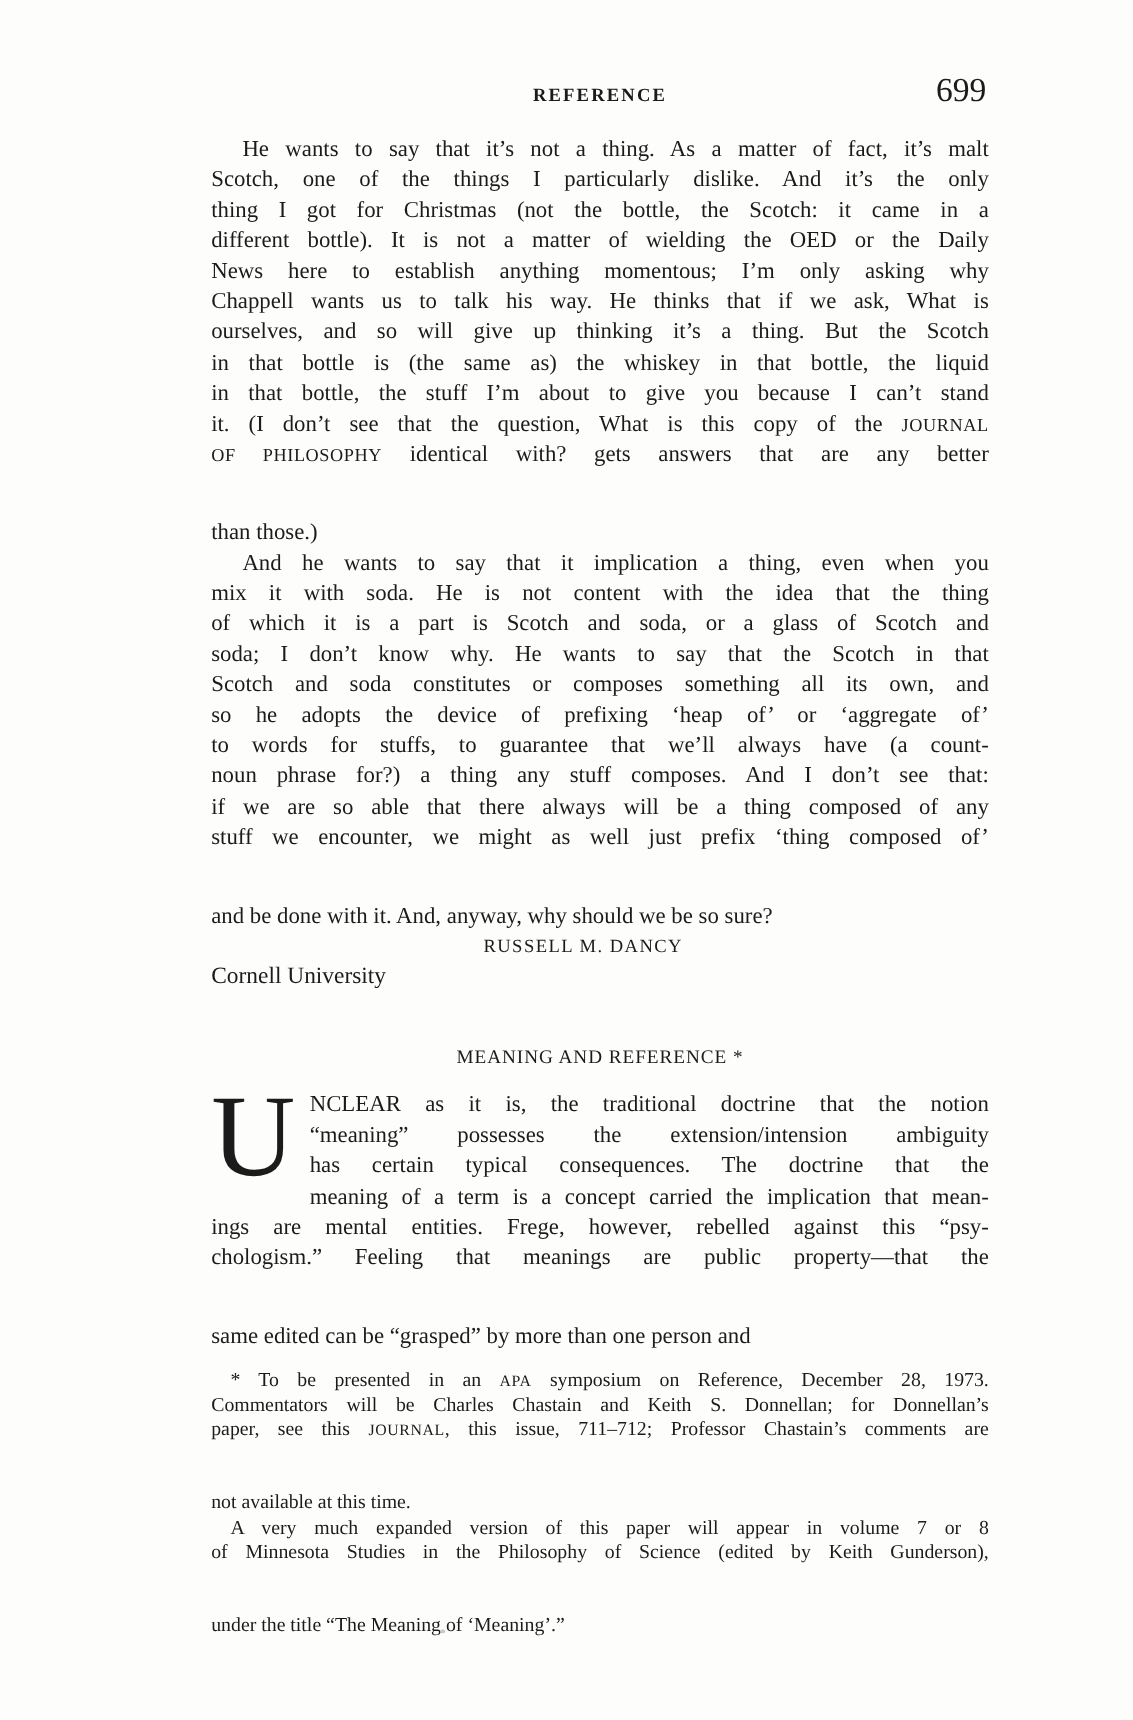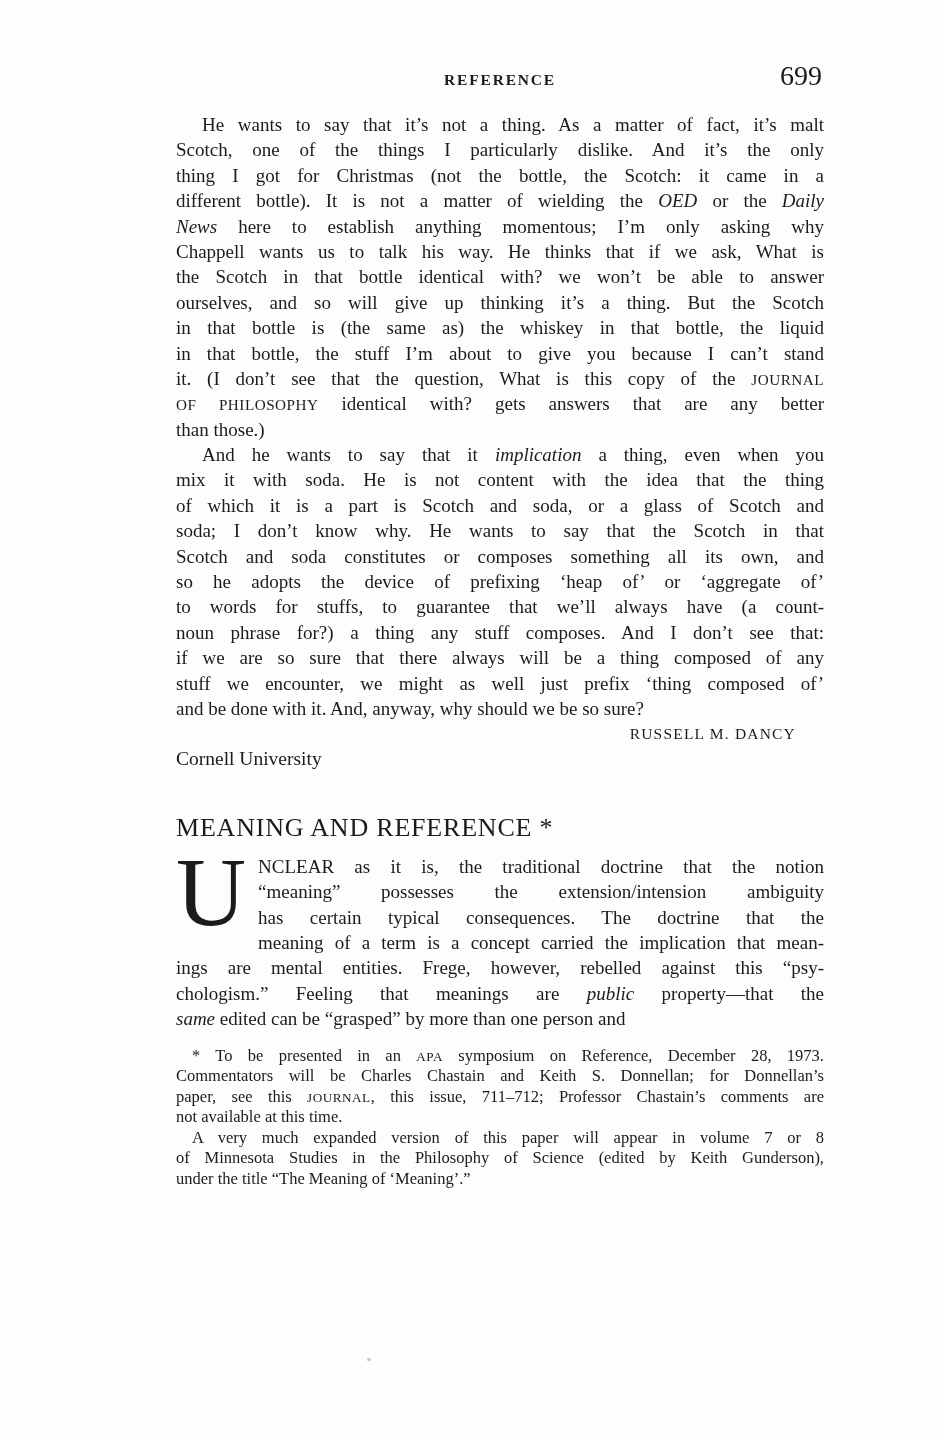--- a/index.html
+++ b/index.html
@@ -18,34 +18,34 @@
     font-family:"Liberation Serif",serif;
   }
   .page-number{position:absolute;right:2px;top:-2px;font-size:28px;}
   
   .para{margin:0;}
   .line{
     font-size:19px;line-height:25.4px;height:25.4px;
     text-align:justify;text-align-last:justify;
     white-space:normal;
   }
-  .line.last{text-align-last:left;}
+  .line.last{text-align-last:left;margin-top:40px;}
   .line.indent{text-indent:26px;}
-  .it{font-style:italic;}
+  .it{}
   .sc{font-size:0.8em;letter-spacing:0.5px;}
   .para-block-1{margin-top:16px;}
   
   .signature{
-    text-align:right;padding-right:28px;font-size:15.5px;
+    text-align:center;padding-right:28px;font-size:15.5px;
     letter-spacing:1.2px;line-height:25px;
   }
   .affiliation{font-size:19.5px;line-height:25.4px;}
   
   .article-title{
-    margin-top:42px;text-align:left;font-size:26px;
+    margin-top:42px;text-align:center;font-size:16px;
     letter-spacing:0.8px;line-height:28px;height:28px;
   }
   .opening-para{margin-top:12px;}
   .dropcap{
     float:left;font-size:97px;line-height:72px;height:74px;
     margin:3px 12px 0 0;font-family:"Liberation Serif",serif;
   }
   
   .footnotes{margin-top:14px;}
   .footnotes .line{
@@ -67,39 +67,38 @@
     <span class="page-number">699</span>
   </div>
 
   <div class="para para-block-1">
       <div class="line indent"><span>He wants to say that it’s not a thing. As a matter of fact, it’s malt</span></div>
       <div class="line"><span>Scotch, one of the things I particularly dislike. And it’s the only</span></div>
       <div class="line"><span>thing I got for Christmas (not the bottle, the Scotch: it came in a</span></div>
       <div class="line"><span>different bottle). It is not a matter of wielding the </span><span class="it">OED</span><span> or the </span><span class="it">Daily</span></div>
       <div class="line"><span class="it">News</span><span> here to establish anything momentous; I’m only asking why</span></div>
       <div class="line"><span>Chappell wants us to talk his way. He thinks that if we ask, What is</span></div>
-      <div class="line"><span>the Scotch in that bottle identical with? we won’t be able to answer</span></div>
       <div class="line"><span>ourselves, and so will give up thinking it’s a thing. But the Scotch</span></div>
       <div class="line"><span>in that bottle is (the same as) the whiskey in that bottle, the liquid</span></div>
       <div class="line"><span>in that bottle, the stuff I’m about to give you because I can’t stand</span></div>
       <div class="line"><span>it. (I don’t see that the question, What is this copy of the </span><span class="sc">JOURNAL</span></div>
       <div class="line"><span class="sc">OF PHILOSOPHY</span><span> identical with? gets answers that are any better</span></div>
       <div class="line last"><span>than those.)</span></div>
     </div>
 
   <div class="para">
       <div class="line indent"><span>And he wants to say that it </span><span class="it">implication</span><span> a thing, even when you</span></div>
       <div class="line"><span>mix it with soda. He is not content with the idea that the thing</span></div>
       <div class="line"><span>of which it is a part is Scotch and soda, or a glass of Scotch and</span></div>
       <div class="line"><span>soda; I don’t know why. He wants to say that the Scotch in that</span></div>
       <div class="line"><span>Scotch and soda constitutes or composes something all its own, and</span></div>
       <div class="line"><span>so he adopts the device of prefixing ‘heap of’ or ‘aggregate of’</span></div>
       <div class="line"><span>to words for stuffs, to guarantee that we’ll always have (a count-</span></div>
       <div class="line"><span>noun phrase for?) a thing any stuff composes. And I don’t see that:</span></div>
-      <div class="line"><span>if we are so sure that there always will be a thing composed of any</span></div>
+      <div class="line"><span>if we are so able that there always will be a thing composed of any</span></div>
       <div class="line"><span>stuff we encounter, we might as well just prefix ‘thing composed of’</span></div>
       <div class="line last"><span>and be done with it. And, anyway, why should we be so sure?</span></div>
     </div>
 
   <div class="signature">RUSSELL M. DANCY</div>
 
   <div class="affiliation">Cornell University</div>
 
   <div class="article-title">MEANING AND REFERENCE *</div>
 

